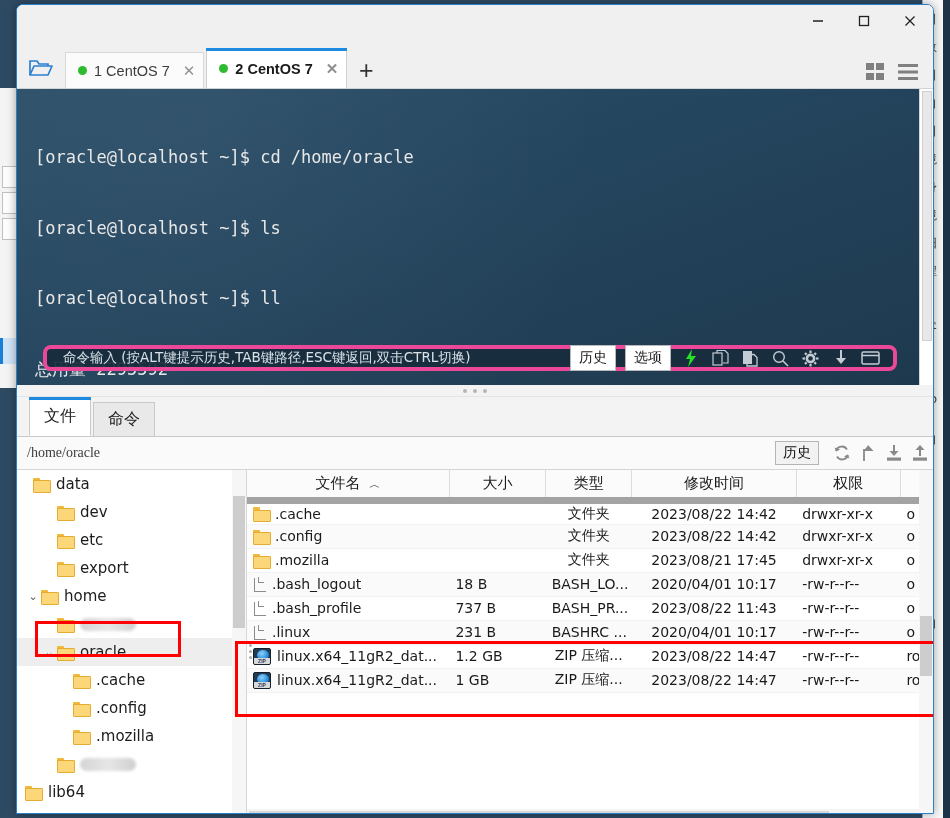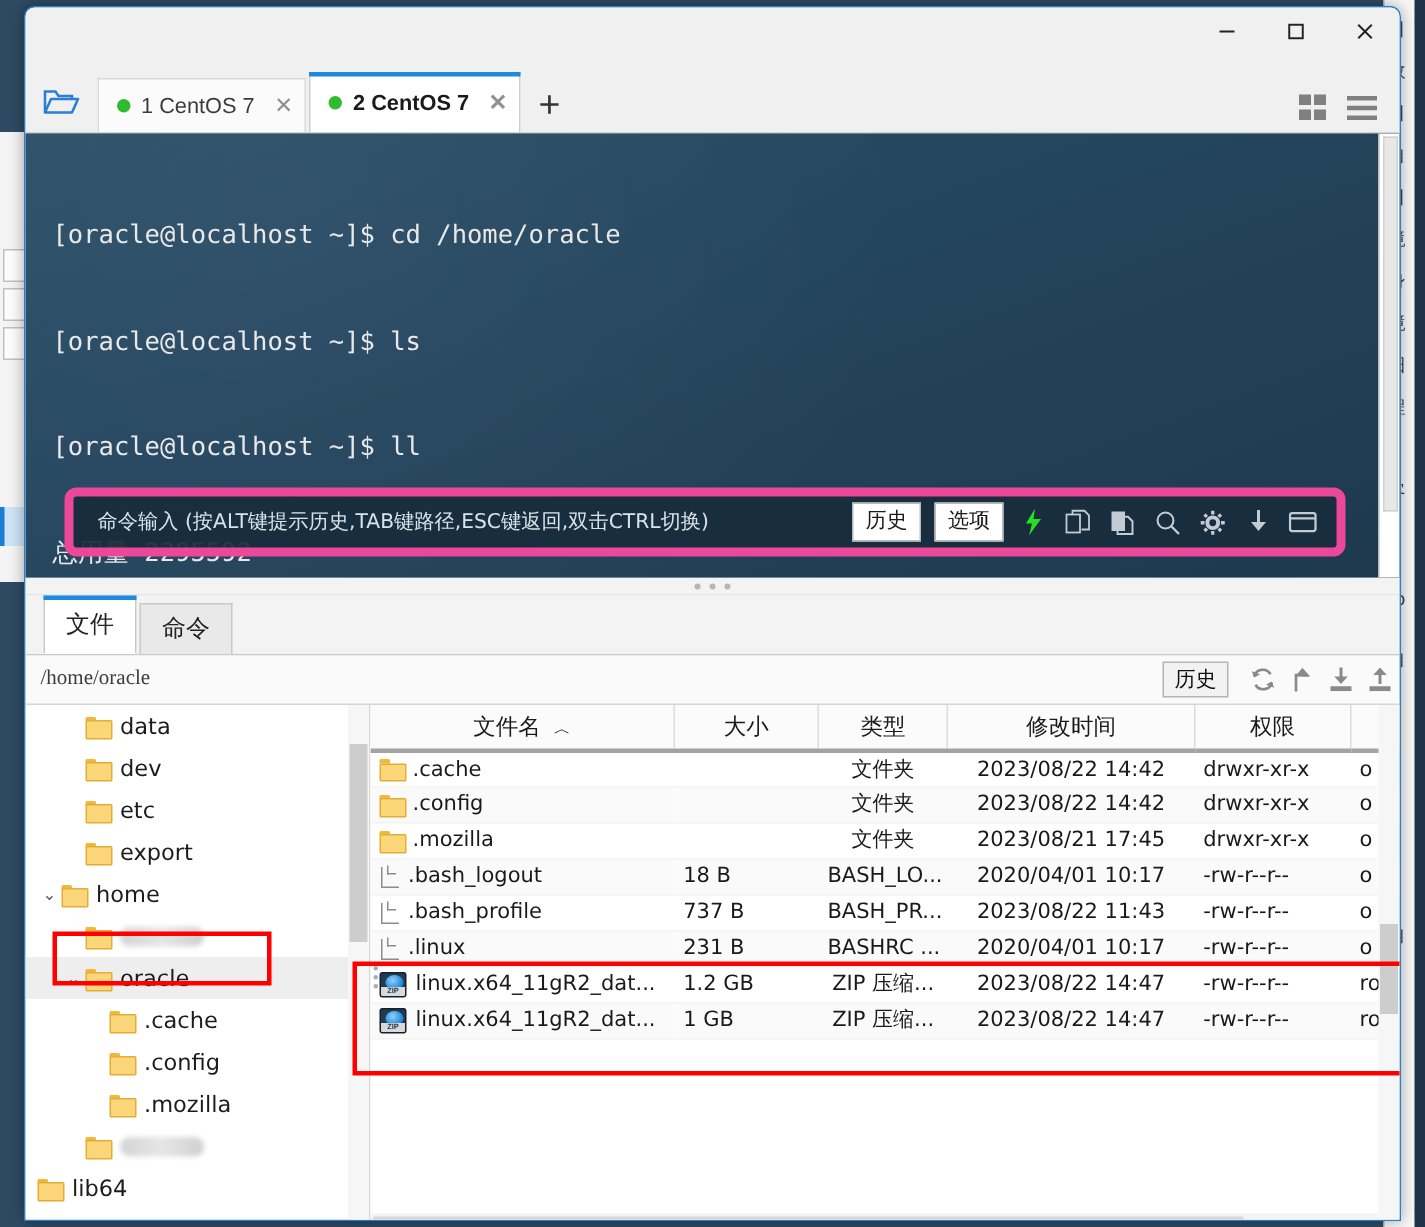--- a/index.html
+++ b/index.html
@@ -146,23 +146,23 @@
     background: #ffffff; border-left: 1px solid #d6d6d6;
   }
   #term-scroll-thumb {
     position: absolute; left: 2px; top: 2px; width: 10px; height: 250px;
     background: #e8e8e8; border: 1px solid #d0d0d0;
   }
 
   
   #cmdbar {
     position: absolute; left: 26px; right: 36px; bottom: 14px;
-    height: 46px;
+    height: 26px;
     background: rgba(24,44,60,.93);
-    border: 6px solid #ec4899;
+    border: 4px solid #ec4899;
     border-radius: 8px;
     display: flex; align-items: center;
     padding: 0 12px 0 16px;
     gap: 9px;
   }
   #cmd-placeholder {
     flex: 1;
     color: #d9e2e9;
     font-size: 13.5px;
     font-family: "DejaVu Sans", sans-serif;
@@ -272,21 +272,21 @@
 
   table.filelist {
     width: 100%; border-collapse: collapse;
     font-size: 14px; color: #1a1a1a;
     font-family: "DejaVu Sans", sans-serif;
     table-layout: fixed;
   }
   table.filelist th {
     height: 30px;
     background: #fbfbfb;
-    border-bottom: 3px solid #a3a3a3;
+    border-bottom: 7px solid #a3a3a3;
     border-right: 1px solid #dcdcdc;
     font-weight: normal; font-size: 15px;
     color: #1a1a1a;
   }
   table.filelist td {
     height: 24px;
     padding: 0 6px;
     white-space: nowrap; overflow: hidden;
     border-bottom: 1px solid #f2f2f2;
   }
@@ -576,21 +576,21 @@
         <line x1="9" y1="12" x2="9" y2="4" stroke="#8a8a8a" stroke-width="2"></line>
         <path d="M4.5 6 L9 1 L13.5 6 Z" fill="#8a8a8a"></path>
         <rect x="2" y="13.5" width="14" height="3.2" fill="#8a8a8a"></rect>
       </svg>
     </div>
   </div>
 
   <div id="fbody">
 
     <div id="tree">
-      <div class="tree-row" style="padding-left:24px">
+      <div class="tree-row" style="">
         <span class="tree-chev"></span>
         <span class="ico-folder"></span>
         <span style="margin-left:7px">data</span>
       </div>
       <div class="tree-row" style="padding-left:24px">
         <span class="tree-chev"></span>
         <span class="ico-folder"></span>
         <span style="margin-left:7px">dev</span>
       </div>
       <div class="tree-row" style="padding-left:24px">

